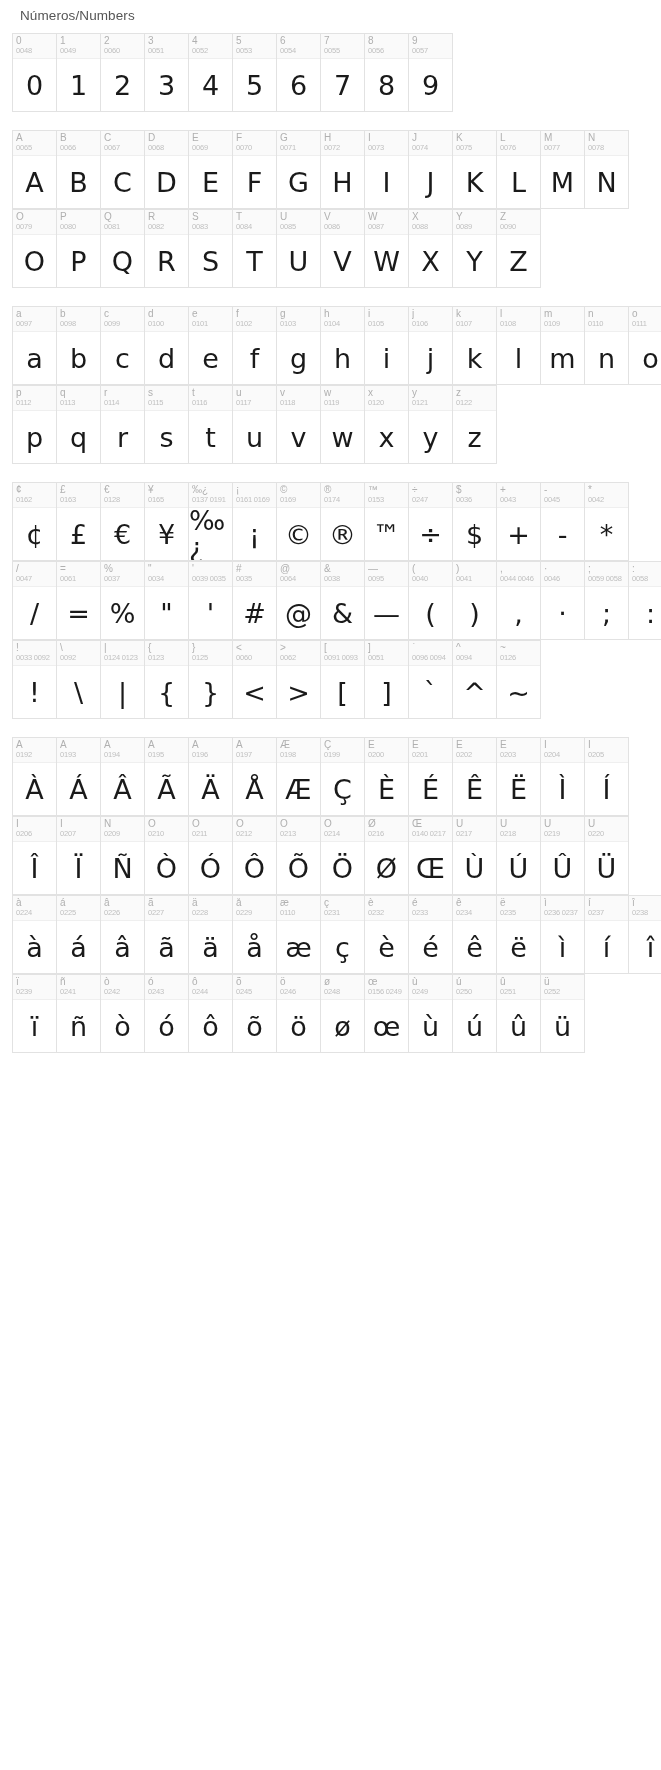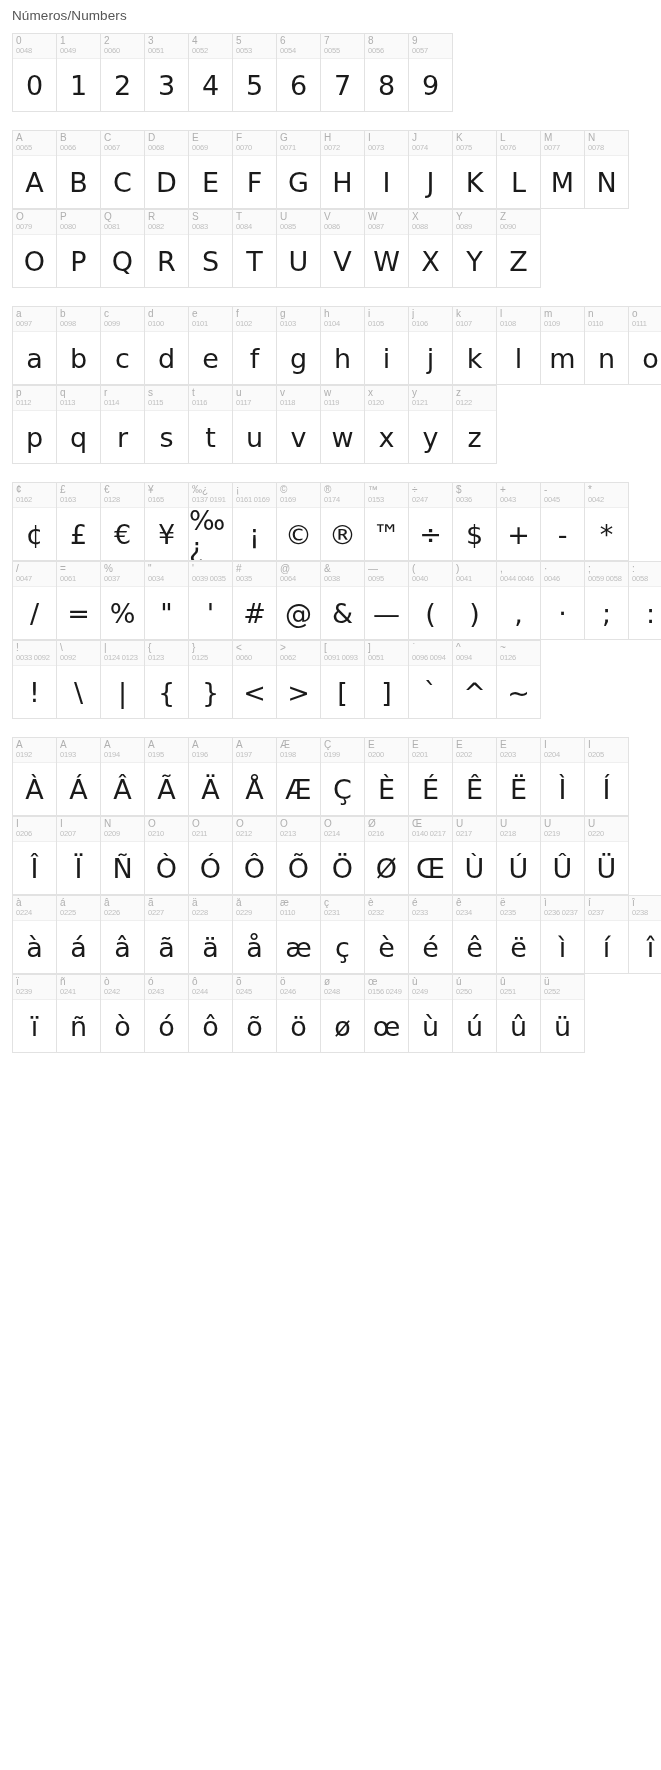--- a/index.html
+++ b/index.html
@@ -17,21 +17,21 @@
     width: 661px;
     padding: 0 0 16px 0;
     box-sizing: border-box;
   }
   .section {
     margin: 0 0 18px 0;
   }
   .section-title {
     font-size: 13.5px;
     color: #555555;
-    padding: 8px 0 10px 12px;
+    padding: 8px 0 10px 20px;
     font-weight: normal;
     letter-spacing: 0.1px;
   }
   .grid {
     display: flex;
     flex-wrap: wrap;
     border-left: 1px solid #e2e2e2;
     border-top: 1px solid #e2e2e2;
     width: max-content;
     margin-left: 12px;

